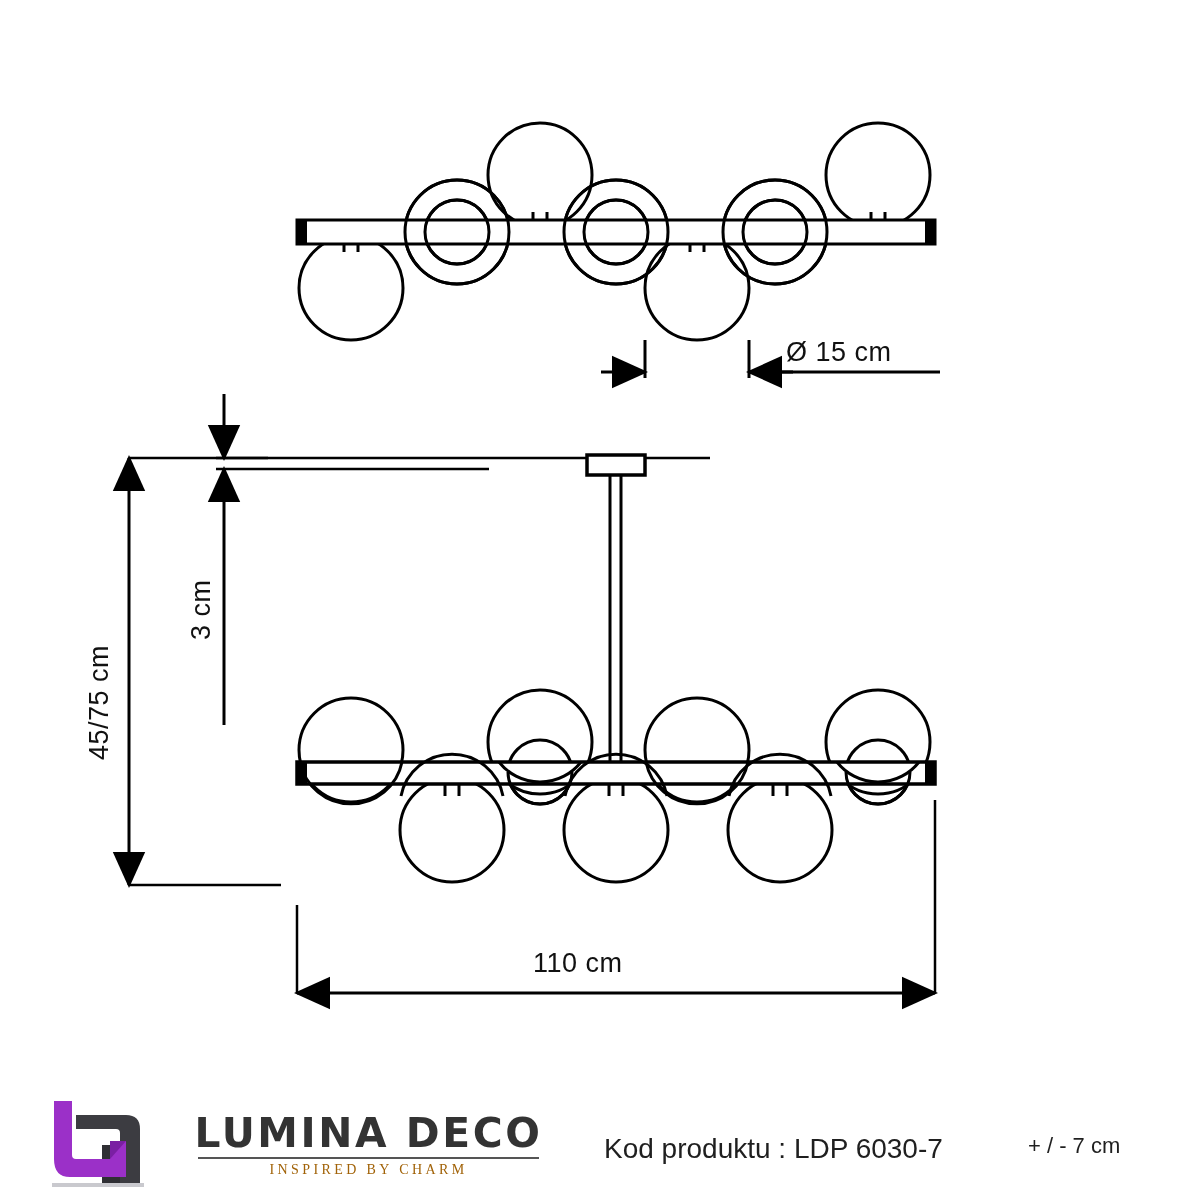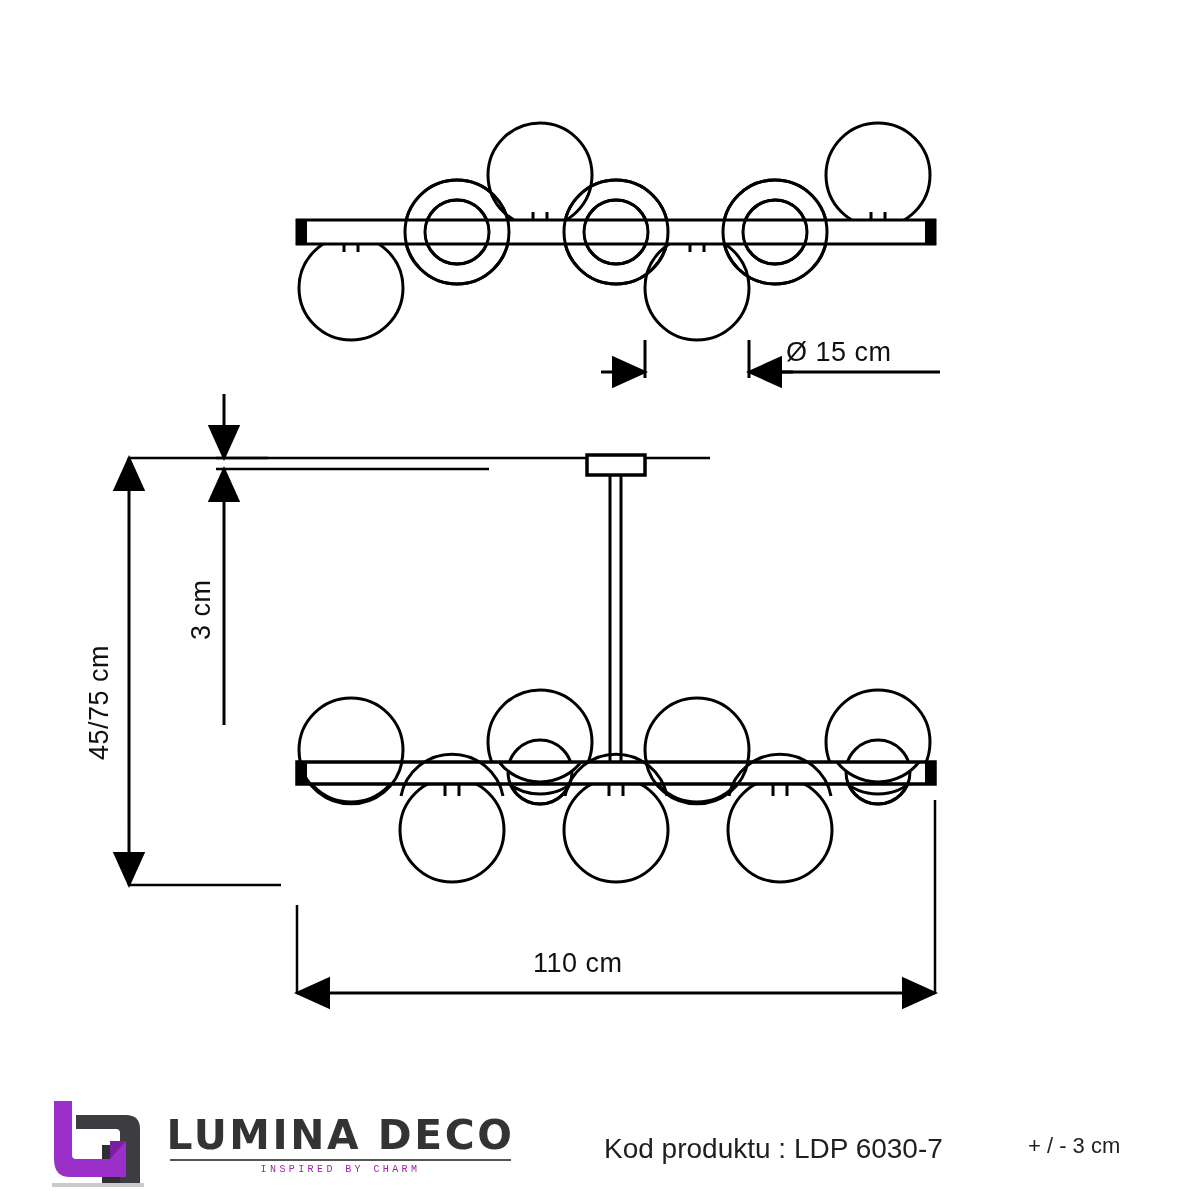--- a/index.html
+++ b/index.html
@@ -18,32 +18,32 @@
   
   .footer{
     position:absolute;left:0;top:1085px;width:1200px;height:115px;
     display:flex;align-items:center;
   }
   .logo-block{
     position:absolute;left:40px;top:8px;
     display:flex;align-items:center;gap:14px;
   }
   .logo-mark{width:116px;height:100px;flex:0 0 auto;}
-  .logo-words{display:flex;flex-direction:column;align-items:center;padding-top:4px;}
+  .logo-words{display:flex;flex-direction:column;align-items:center;padding-top:4px;margin-left:28px;}
   .logo-name{
     font-family:"DejaVu Sans", sans-serif;
     font-size:40px;font-weight:700;letter-spacing:2.5px;
     color:#333333;line-height:1;
     transform:scaleX(1.02);
   }
   .logo-rule{width:100%;height:2px;background:#555;margin:4px 0 4px 0;}
   .logo-tag{
-    font-family:Liberation Mono, monospace;
-    font-size:10px;font-weight:500;letter-spacing:3.4px;
-    color:#a21caf;line-height:1;
+    font-family:Liberation Serif, serif;
+    font-size:14px;font-weight:500;letter-spacing:3.4px;
+    color:#a16207;line-height:1;
   }
   .footer-code{
     position:absolute;left:604px;top:48px;
     font-size:28px;font-weight:500;color:#1f1f1f;white-space:nowrap;
   }
   .footer-tol{
     position:absolute;left:1028px;top:48px;
     font-size:22px;font-weight:500;color:#1f1f1f;white-space:nowrap;
   }
 
@@ -241,16 +241,16 @@
         <rect x="12" y="90" width="92" height="4" fill="#C9C9CE"></rect>
       </svg>
       <div class="logo-words">
         <div class="logo-name">LUMINA DECO</div>
         <div class="logo-rule"></div>
         <div class="logo-tag">INSPIRED BY CHARM</div>
       </div>
     </div>
 
     <div class="footer-code">Kod produktu : LDP 6030-7</div>
-    <div class="footer-tol">+ / - 3 cm</div>
+    <div class="footer-tol">+ / - 7 cm</div>
   </div>
 
 </div>
 
 </body></html>

